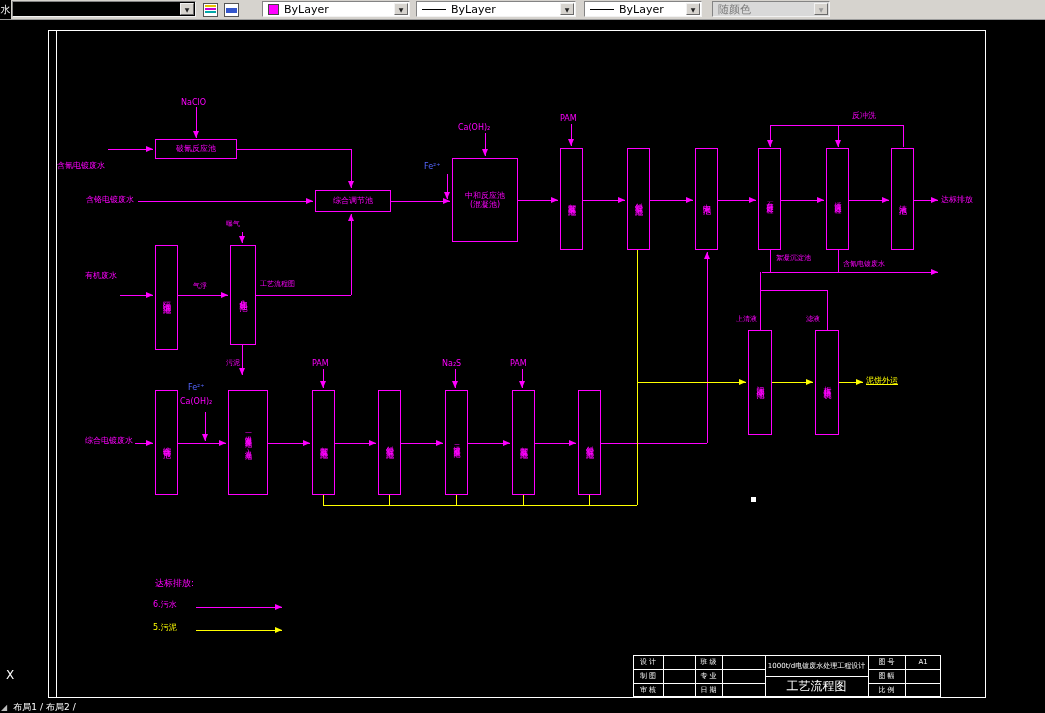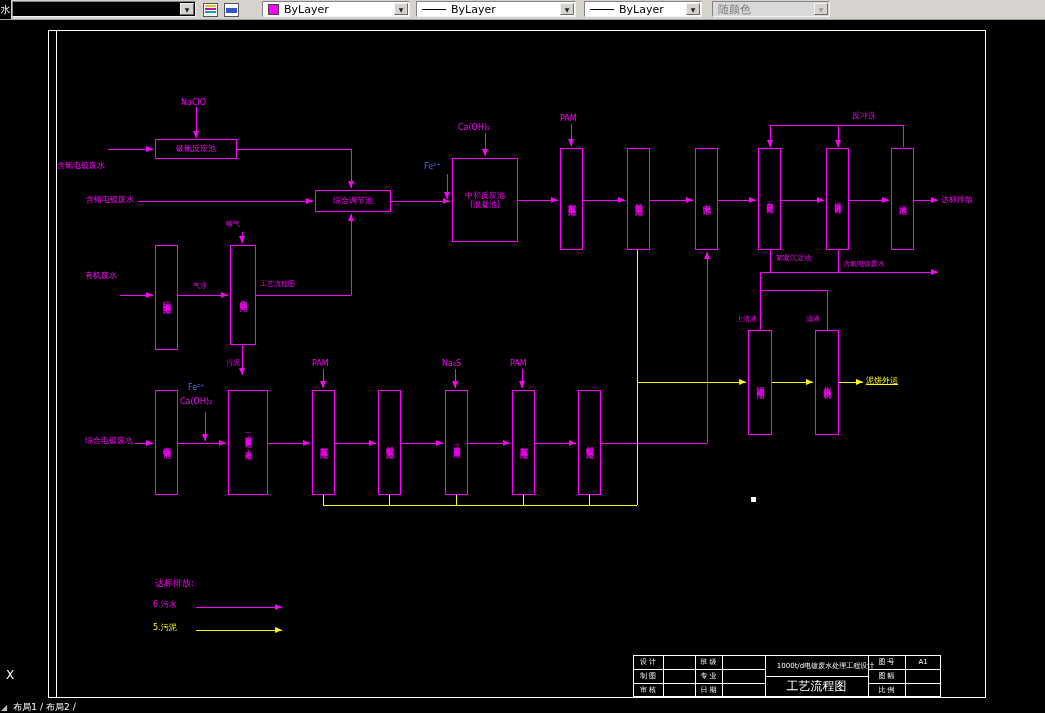--- a/index.html
+++ b/index.html
@@ -317,21 +317,21 @@
       <div class="tbcell" style="left: 633px; top: 683px; width: 30px; height: 14px;">审 核</div>
       <div class="tbcell" style="left: 663px; top: 683px; width: 32px; height: 14px;"></div>
       <div class="tbcell" style="left: 695px; top: 683px; width: 27px; height: 14px;">日 期</div>
       <div class="tbcell" style="left: 722px; top: 683px; width: 43px; height: 14px;"></div>
       <div class="tbcell" style="left: 868px; top: 655px; width: 37px; height: 14px;">图 号</div>
       <div class="tbcell" style="left: 905px; top: 655px; width: 36px; height: 14px;">A1</div>
       <div class="tbcell" style="left: 868px; top: 669px; width: 37px; height: 14px;">图 幅</div>
       <div class="tbcell" style="left: 905px; top: 669px; width: 36px; height: 14px;"></div>
       <div class="tbcell" style="left: 868px; top: 683px; width: 37px; height: 14px;">比 例</div>
       <div class="tbcell" style="left: 905px; top: 683px; width: 36px; height: 14px;"></div>
-      <div class="tbcell" style="left: 765px; top: 655px; width: 103px; height: 21px; font-size: 7px; padding-left: 9px;">1000t/d电镀废水处理工程设计</div>
+      <div class="tbcell" style="left: 765px; top: 655px; width: 103px; height: 21px; font-size: 7px;">1000t/d电镀废水处理工程设计</div>
       <div class="tbcell" style="left: 765px; top: 676px; width: 103px; height: 21px; font-size: 12px;">工艺流程图</div>
     </div>
 
   <div class="statusbar">
     <span class="tri">◢</span>
     <span class="tab">布局1</span>
     <span class="sep">/</span>
     <span class="tab">布局2</span>
     <span class="sep">/</span>
   </div>

